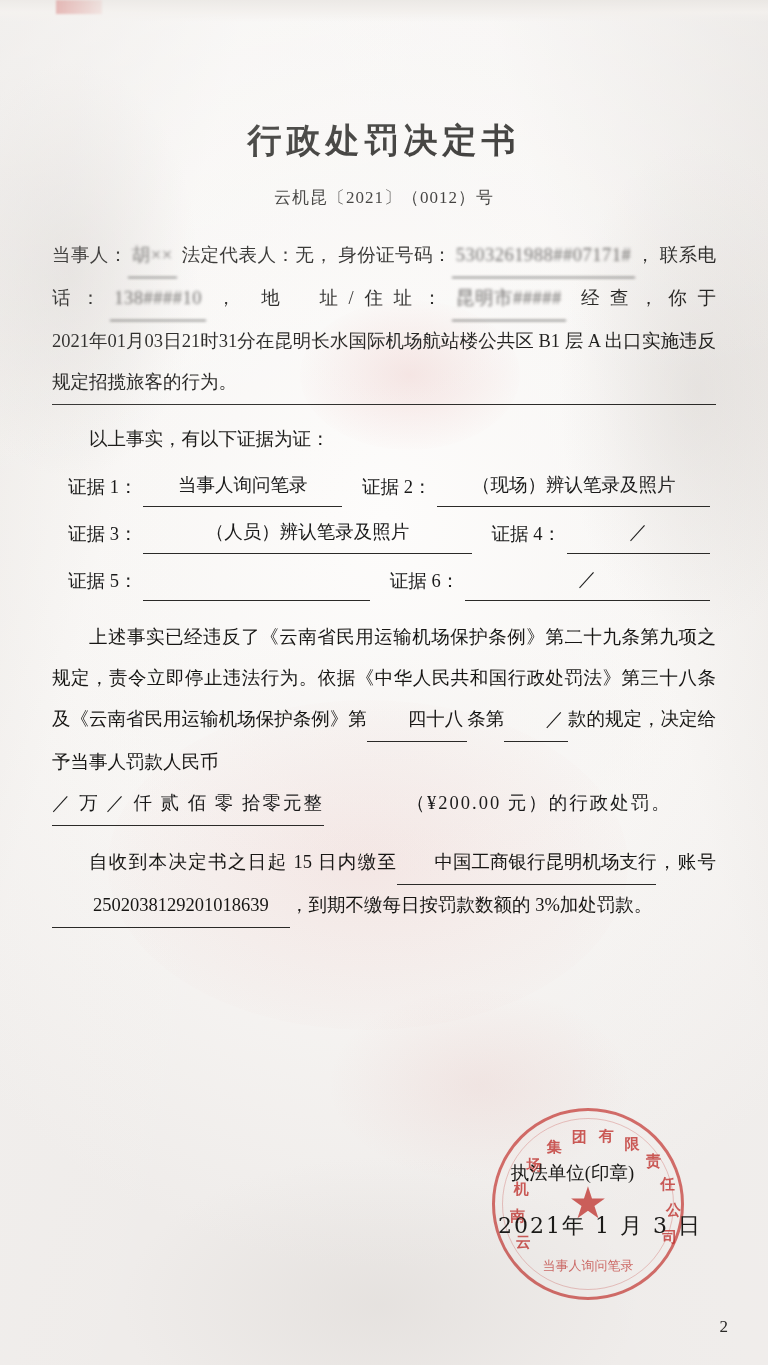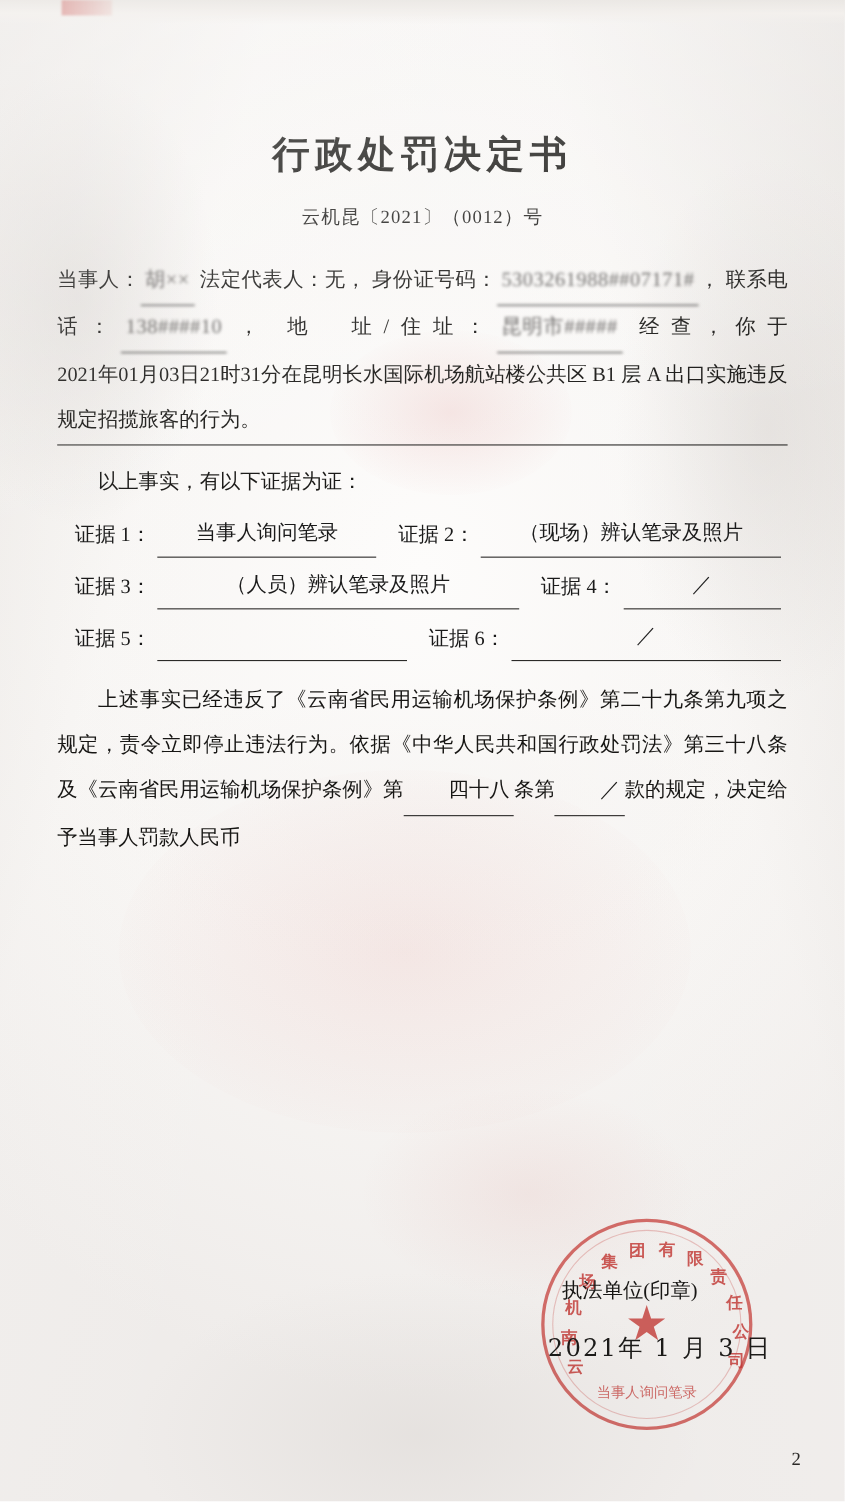--- a/index.html
+++ b/index.html
@@ -281,21 +281,38 @@
       <span class="ev-value"></span>
       <span class="ev-gap"></span>
       <span class="ev-label">证据 6：</span>
       <span class="ev-value">／</span>
     </div>
 
     <div class="para indent" style="margin-top:16px;">
       <span>上述事实已经违反了《云南省民用运输机场保护条例》第二十九条第九项之规定，责令立即停止违法行为。依据《中华人民共和国行政处罚法》第三十八条及《云南省民用运输机场保护条例》第</span><span class="ul">四十八</span><span>条第</span><span class="ul" style="min-width:48px;">／</span><span>款的规定，决定给予当事人罚款人民币</span>
     </div>
 
-
+    <div class="money-row">
+      <span class="strike-under">
+        <span>／</span>
+        <span>万</span>
+        <span>／</span>
+        <span>仟</span>
+        <span>贰</span>
+        <span>佰</span>
+        <span>零</span>
+        <span>拾零元整</span>
+      </span>
+      <span style="display:inline-block;width:76px;"></span><span>（¥200.00 元）</span><span>的行政处罚。</span>
+    </div>
+
+    <div class="para indent" style="margin-top:16px;">
+      <span>自收到本决定书之日起 15 日内缴至</span><span class="strike-under">中国工商银行昆明机场支行</span><span>，账号</span>
+      <span class="ul ul-left" style="min-width:230px;">2502038129201018639</span><span>，到期不缴每日按罚款数额的 3%加处罚款。</span>
+    </div>
 
 
   </div>
 
   <div class="seal">
     <div class="seal-ring-text">
       <span style="transform: rotate(-112deg) translate(0,-78px) rotate(112deg);">云</span>
       <span style="transform: rotate(-92deg) translate(0,-78px) rotate(92deg);">南</span>
       <span style="transform: rotate(-72deg) translate(0,-78px) rotate(72deg);">机</span>
       <span style="transform: rotate(-52deg) translate(0,-78px) rotate(52deg);">场</span>

